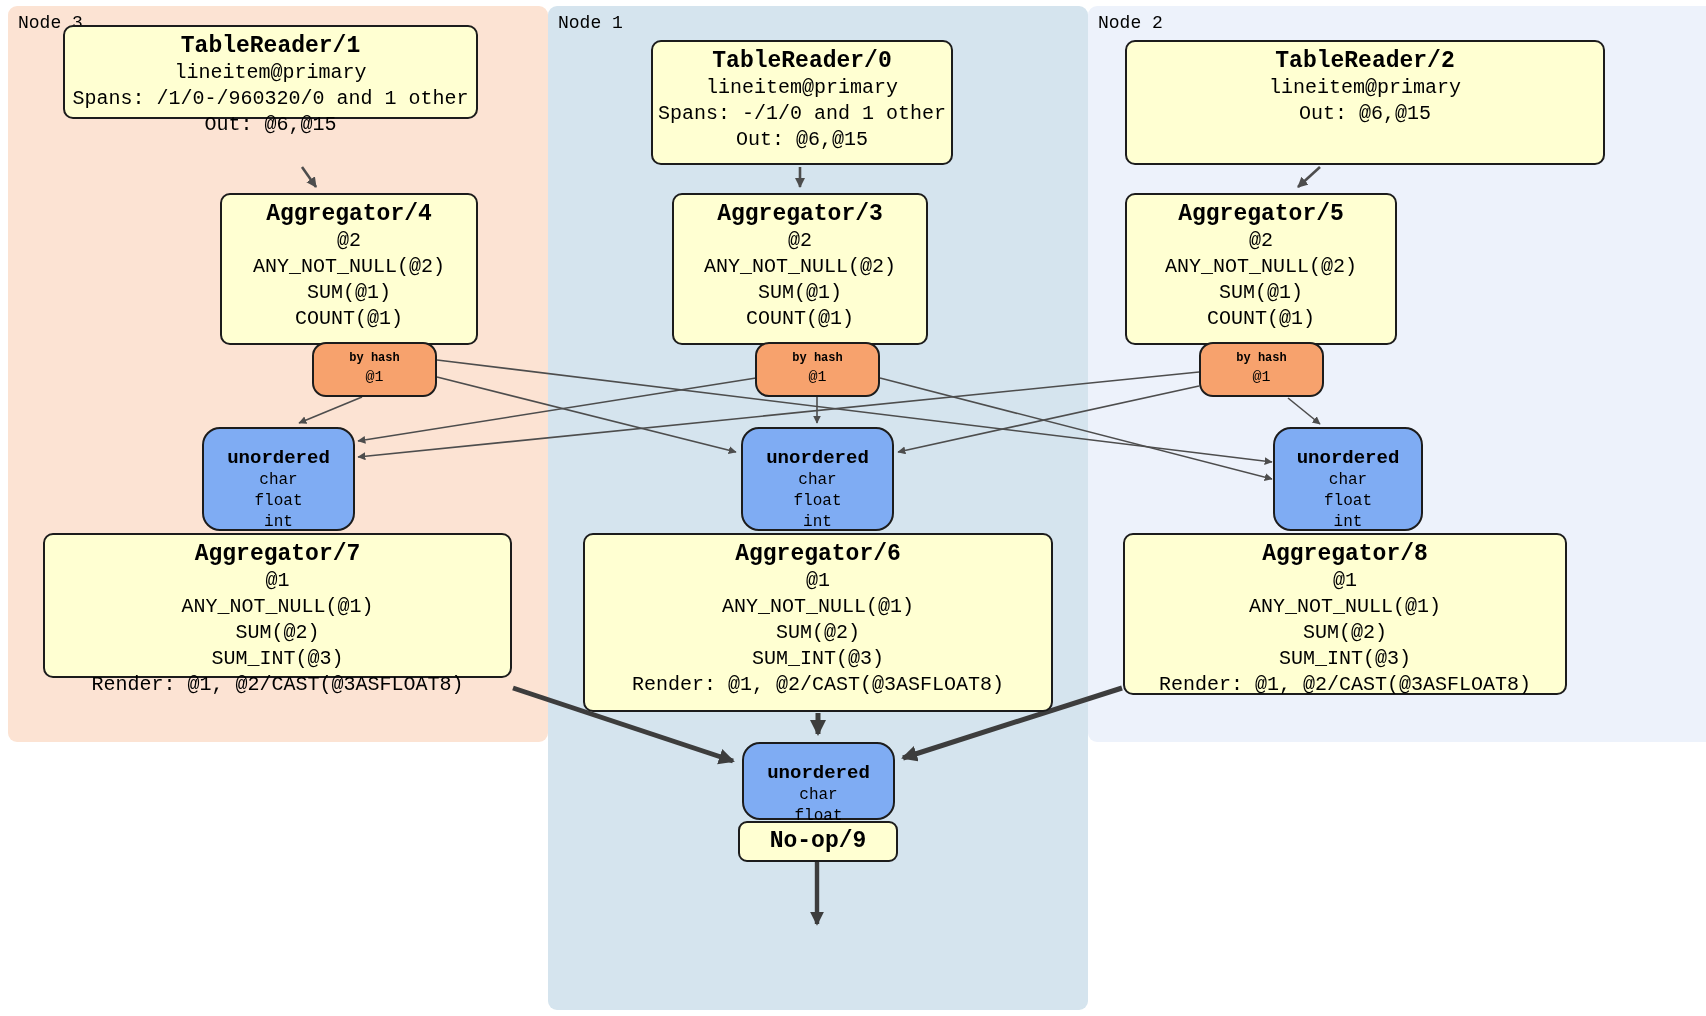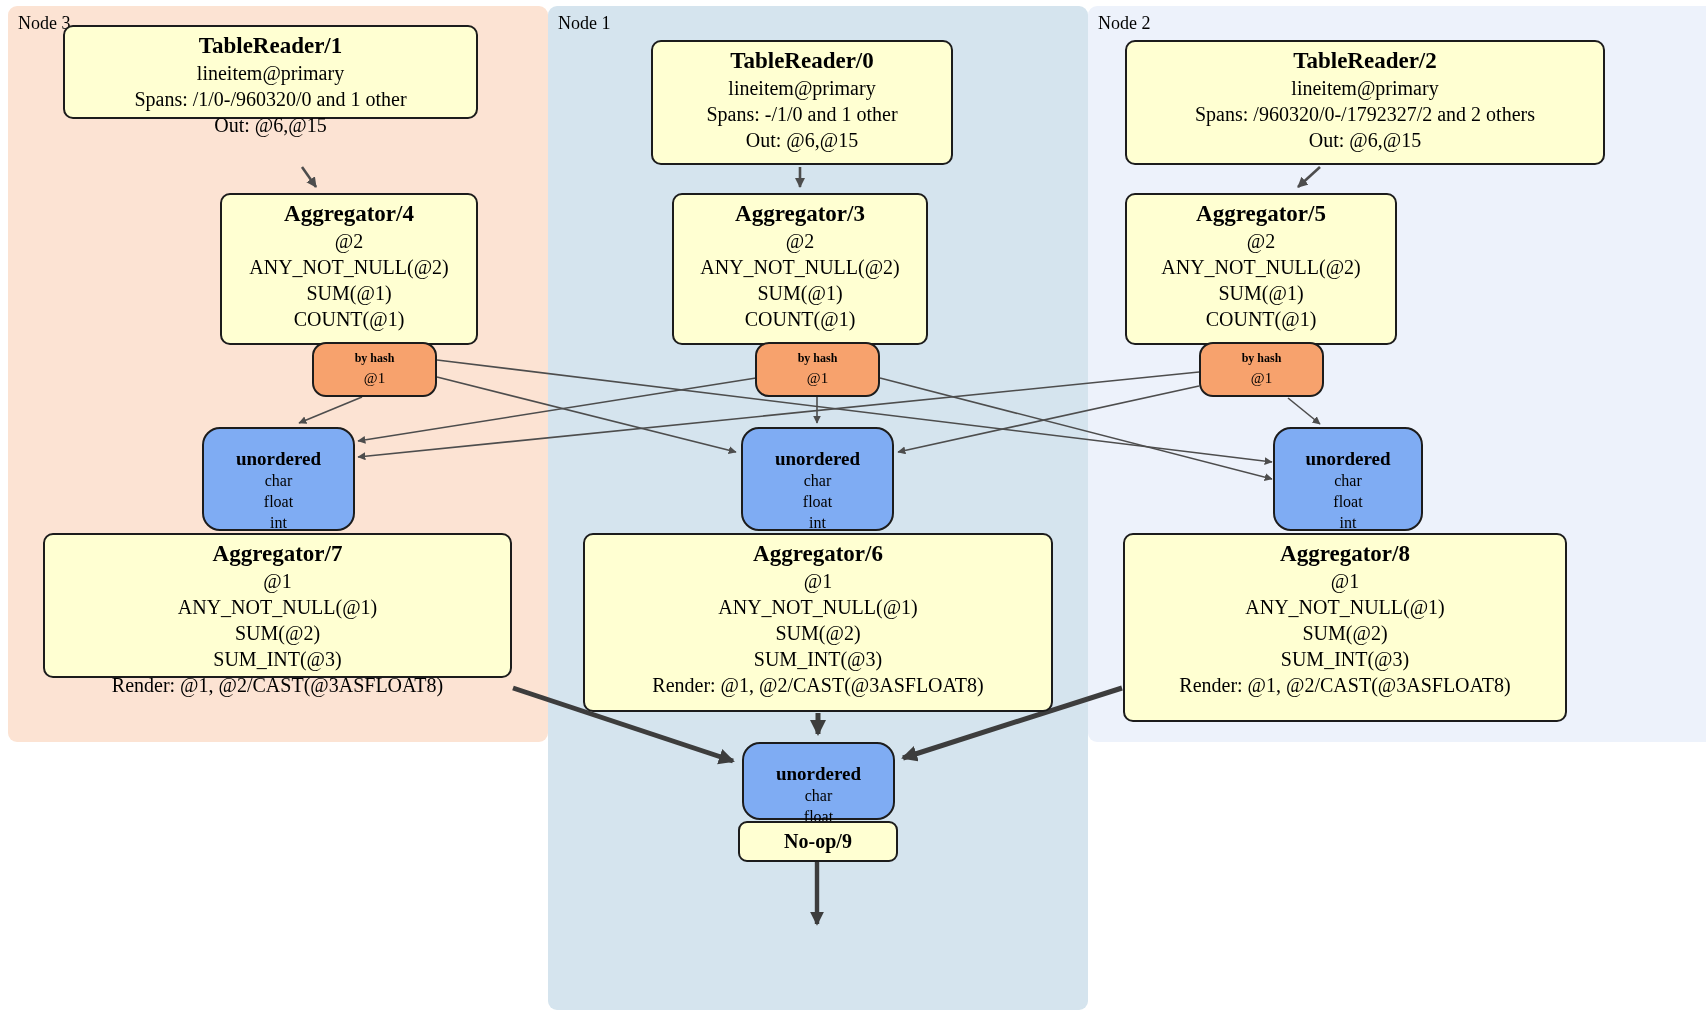--- a/index.html
+++ b/index.html
@@ -1,19 +1,19 @@
 <!DOCTYPE html>
 <html><head>
 <meta charset="utf-8">
 <style>
   html,body { margin:0; padding:0; background:#ffffff; }
   #canvas {
     position:relative; width:1706px; height:1016px; overflow:hidden;
     background:#ffffff;
-    font-family:Liberation Serif, serif;
+    font-family:Liberation Mono, monospace;
     color:#000;
   }
   .region { position:absolute; border-radius:9px; }
   .region-label {
     position:absolute; left:10px; top:6px;
     font-size:18px; line-height:22px; color:#000;
   }
   #region-node3 { left:8px;    top:6px; width:540px; height:736px; background:#fce3d3; }
   #region-node1 { left:548px;  top:6px; width:540px; height:1004px; background:#d5e4ee; }
   #region-node2 { left:1088px; top:6px; width:685px; height:736px; background:#edf2fb; }
@@ -30,21 +30,21 @@
 
   .router { background:#f7a26d; border-radius:14px; padding-top:3px; }
   .router .box-title { font-size:12px; line-height:22px; }
   .router .box-line  { font-size:15px; line-height:18px; }
 
   .sync { background:#7facf3; border-radius:18px; padding-top:18px; }
   .sync .box-title { font-size:19px; line-height:23px; }
   .sync .box-line  { font-size:16px; line-height:21px; }
 
   .terminal { padding-top:2px; border-radius:9px; }
-  .terminal .box-title { font-size:20px; line-height:33px; }
+  .terminal .box-title { font-size:23px; line-height:33px; }
 </style>
 </head>
 <body>
 
 <div id="canvas">
 
   <div class="region" id="region-node3">
     <div class="region-label">Node 3</div>
   </div>
   <div class="region" id="region-node1">
@@ -120,21 +120,20 @@
     <div class="box-title">Aggregator/3</div>
     <div class="box-line">@2</div>
     <div class="box-line">ANY_NOT_NULL(@2)</div>
     <div class="box-line">SUM(@1)</div>
     <div class="box-line">COUNT(@1)</div>
   </div>
 
   <div class="nodebox" style="left:1125px;top:40px;width:480px;height:125px">
     <div class="box-title">TableReader/2</div>
     <div class="box-line">lineitem@primary</div>
-    <div class="box-line">Spans: /960320/0-/1792327/2 and 2 others</div>
     <div class="box-line">Out: @6,@15</div>
   </div>
   <div class="nodebox" style="left:1125px;top:193px;width:272px;height:152px">
     <div class="box-title">Aggregator/5</div>
     <div class="box-line">@2</div>
     <div class="box-line">ANY_NOT_NULL(@2)</div>
     <div class="box-line">SUM(@1)</div>
     <div class="box-line">COUNT(@1)</div>
   </div>
 
@@ -179,21 +178,21 @@
     <div class="box-line">Render: @1, @2/CAST(@3ASFLOAT8)</div>
   </div>
   <div class="nodebox" style="left:583px;top:533px;width:470px;height:179px">
     <div class="box-title">Aggregator/6</div>
     <div class="box-line">@1</div>
     <div class="box-line">ANY_NOT_NULL(@1)</div>
     <div class="box-line">SUM(@2)</div>
     <div class="box-line">SUM_INT(@3)</div>
     <div class="box-line">Render: @1, @2/CAST(@3ASFLOAT8)</div>
   </div>
-  <div class="nodebox" style="left:1123px;top:533px;width:444px;height:189px">
+  <div class="nodebox" style="left:1123px;top:533px;width:444px;height:162px">
     <div class="box-title">Aggregator/8</div>
     <div class="box-line">@1</div>
     <div class="box-line">ANY_NOT_NULL(@1)</div>
     <div class="box-line">SUM(@2)</div>
     <div class="box-line">SUM_INT(@3)</div>
     <div class="box-line">Render: @1, @2/CAST(@3ASFLOAT8)</div>
   </div>
 
   <div class="nodebox sync" style="left:742px;top:742px;width:153px;height:78px">
     <div class="box-title">unordered</div>

